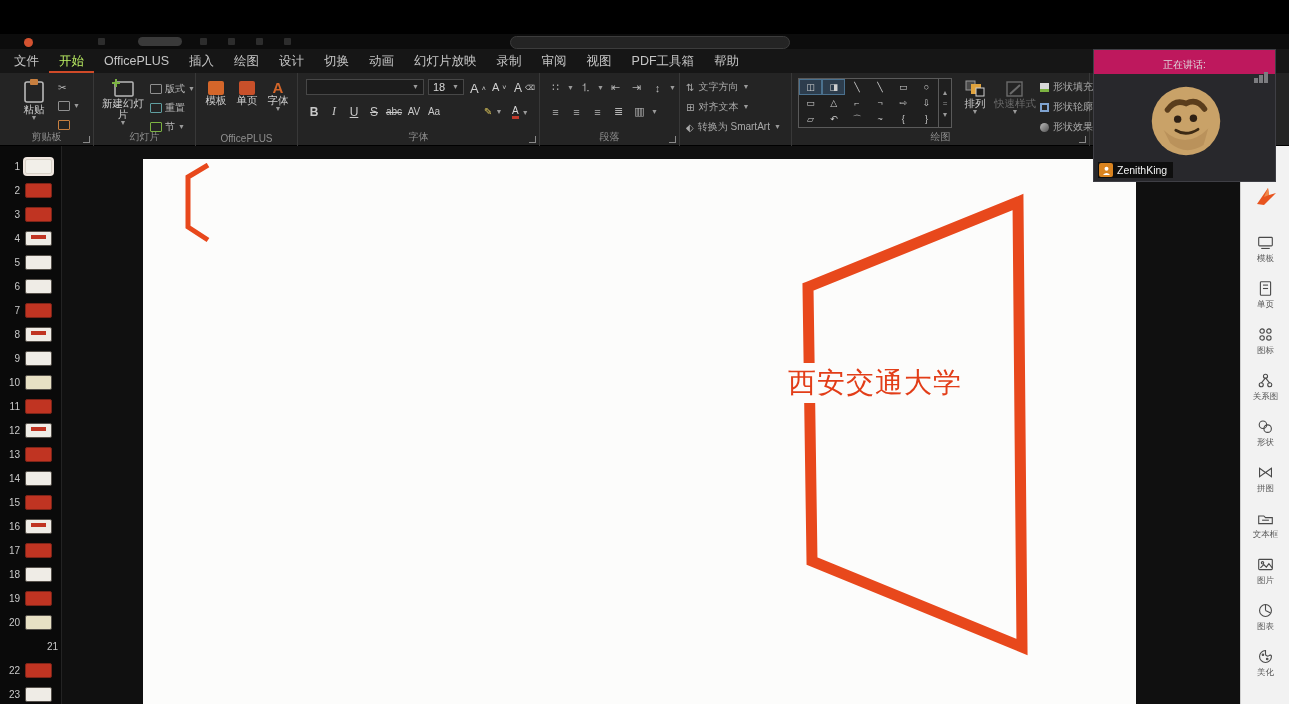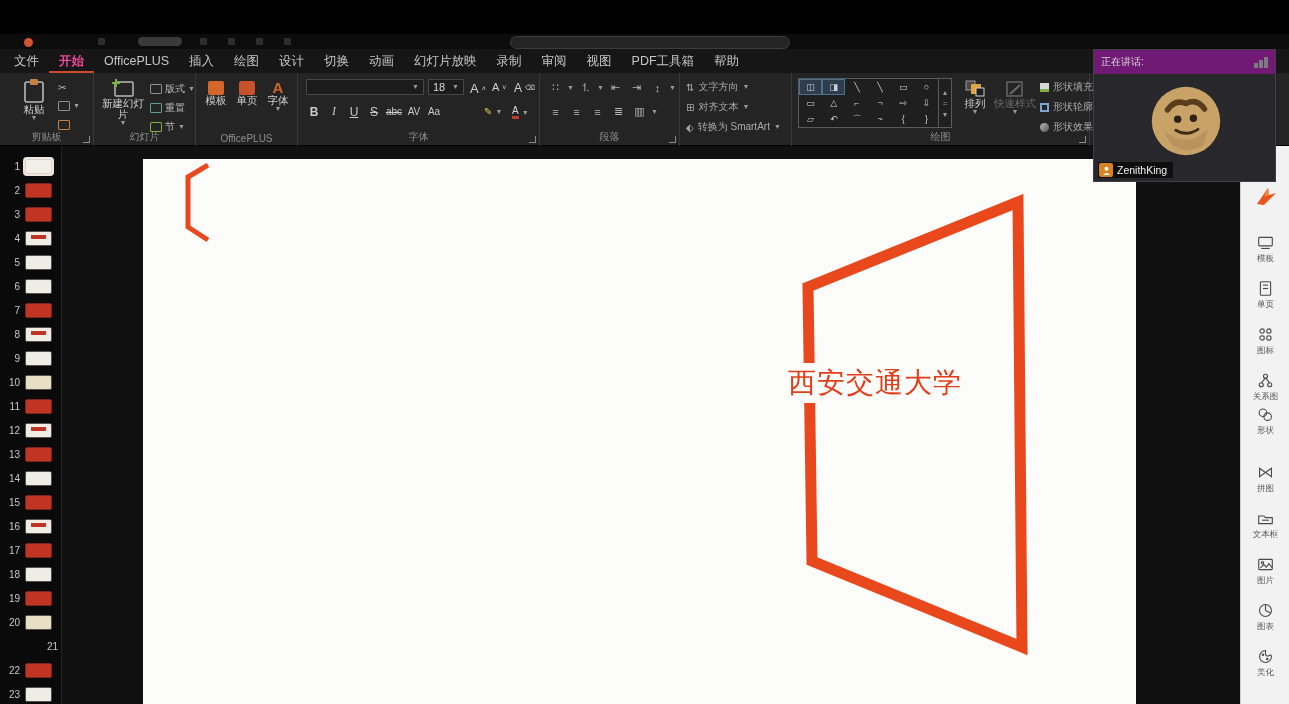--- a/index.html
+++ b/index.html
@@ -10,21 +10,21 @@
   
   #titlebar{left:0;top:0;width:1289px;height:15px;background:#0c0c0c;}
   .tb-dot{left:24px;top:4px;width:9px;height:9px;border-radius:50%;background:#d35230;}
   .tb-pill{left:138px;top:3px;width:44px;height:9px;border-radius:5px;background:#3a3a3a;}
   .tb-ico{width:7px;height:7px;top:4px;background:#2d2d2d;border-radius:1px;}
   .tb-search{left:510px;top:2px;width:280px;height:13px;background:#242424;border:1px solid #3c3c3c;border-radius:7px;}
 
   
   #menubar{left:0;top:15px;width:1289px;height:24px;background:#161616;display:flex;align-items:stretch;padding-left:4px;}
   .menu-item{padding:0 10px;line-height:24px;font-size:12.5px;color:#c6c6c6;white-space:nowrap;cursor:default;}
-  .menu-item.active{color:#ec4899;font-weight:bold;box-shadow:inset 0 -2px 0 #cf4a28;}
+  .menu-item.active{color:#bef264;font-weight:normal;box-shadow:inset 0 -2px 0 #cf4a28;}
 
   
   #ribbon{left:0;top:39px;width:1289px;height:73px;background:#242424;border-bottom:1px solid #000;}
   .rgroup{position:absolute;top:0;height:73px;border-right:1px solid #383838;}
   .glabel{position:absolute;bottom:2px;left:0;right:0;text-align:center;font-size:10px;color:#8f8f8f;}
   .launcher{position:absolute;bottom:3px;right:3px;width:7px;height:7px;border-right:1px solid #8a8a8a;border-bottom:1px solid #8a8a8a;}
   .bigbtn{position:absolute;display:flex;flex-direction:column;align-items:center;color:#cfcfcf;font-size:10.5px;line-height:11px;text-align:center;}
   .caret{font-size:7px;color:#9a9a9a;line-height:6px;}
   .minirow{position:absolute;display:flex;align-items:center;gap:3px;color:#b9b9b9;font-size:10px;white-space:nowrap;}
   .mi{width:12px;height:10px;border:1px solid #8f8f8f;border-radius:1px;display:inline-block;}
@@ -65,21 +65,21 @@
   #subtitle-wrap{left:0;top:348px;width:894px;text-align:center;z-index:3;font-size:18px;color:#1f1f1f;}
   #subtitle-wrap b{font-weight:normal;margin-left:18px;}
 
   
   #sidebar{left:1240px;top:112px;width:49px;height:592px;background:#f2f2f2;border-left:1px solid #cfcfcf;}
   .sb-item{position:absolute;left:0;width:49px;display:flex;flex-direction:column;align-items:center;gap:2px;}
   .sb-label{font-size:8.5px;color:#5a5a5a;}
 
   
   #speaker{left:1093px;top:15px;width:183px;height:133px;background:#28282c;border:1px solid #3f3f45;z-index:50;}
-  #speaker-head{position:absolute;left:0;top:0;right:0;height:24px;background:#701a75;display:flex;align-items:center;padding:0 7px;}
+  #speaker-head{position:absolute;left:0;top:0;right:0;height:24px;background:#be185d;display:flex;align-items:center;padding:8px 7px;flex-direction:column;}
   #speaker-label{font-size:10px;color:#dedede;}
   #speaker-signal{margin-left:auto;display:flex;gap:1px;align-items:flex-end;}
   #speaker-signal i{display:block;width:4px;background:#7c7c80;}
   #nametag{position:absolute;left:4px;bottom:3px;height:16px;display:flex;align-items:center;gap:4px;background:rgba(10,10,10,.88);padding:1px 6px 1px 1px;}
   #nametag .badge{width:14px;height:14px;background:#d9831f;border-radius:2px;display:flex;align-items:center;justify-content:center;}
   #nametag span{font-size:10.5px;color:#f2f2f2;}
 
   
   #chatpill{left:26px;top:674px;width:118px;height:24px;background:rgba(28,28,28,.92);border-radius:4px;display:flex;align-items:center;gap:6px;padding:0 8px;z-index:60;}
   #chatpill .face{width:15px;height:15px;border-radius:50%;background:#3b3b3b;border:1px solid #6e6e6e;}
@@ -490,21 +490,21 @@
         <div class="sb-item" style="top: 226px;">
           <svg width="17" height="17" viewBox="0 0 20 20" fill="none" stroke="#4a4a4a" stroke-width="1.3">
             <circle cx="10" cy="5" r="2.4"></circle>
             <circle cx="5" cy="15" r="2.4"></circle>
             <circle cx="15" cy="15" r="2.4"></circle>
             <line x1="10" y1="7" x2="5" y2="13"></line>
             <line x1="10" y1="7" x2="15" y2="13"></line>
           </svg>
           <span class="sb-label">关系图</span>
         </div>
-        <div class="sb-item" style="top: 260px;">
+        <div class="sb-item" style="top: 272px;">
           <svg width="17" height="17" viewBox="0 0 20 20" fill="none" stroke="#4a4a4a" stroke-width="1.3">
             <circle cx="7" cy="8" r="4.4"></circle>
             <circle cx="12.5" cy="12.5" r="4.4"></circle>
           </svg>
           <span class="sb-label">形状</span>
         </div>
         <div class="sb-item" style="top: 318px;">
           <svg width="17" height="17" viewBox="0 0 20 20" fill="none" stroke="#4a4a4a" stroke-width="1.3">
             <path d="M3 5 L10 10 L3 15 Z"></path>
             <path d="M17 5 L10 10 L17 15 Z"></path>

